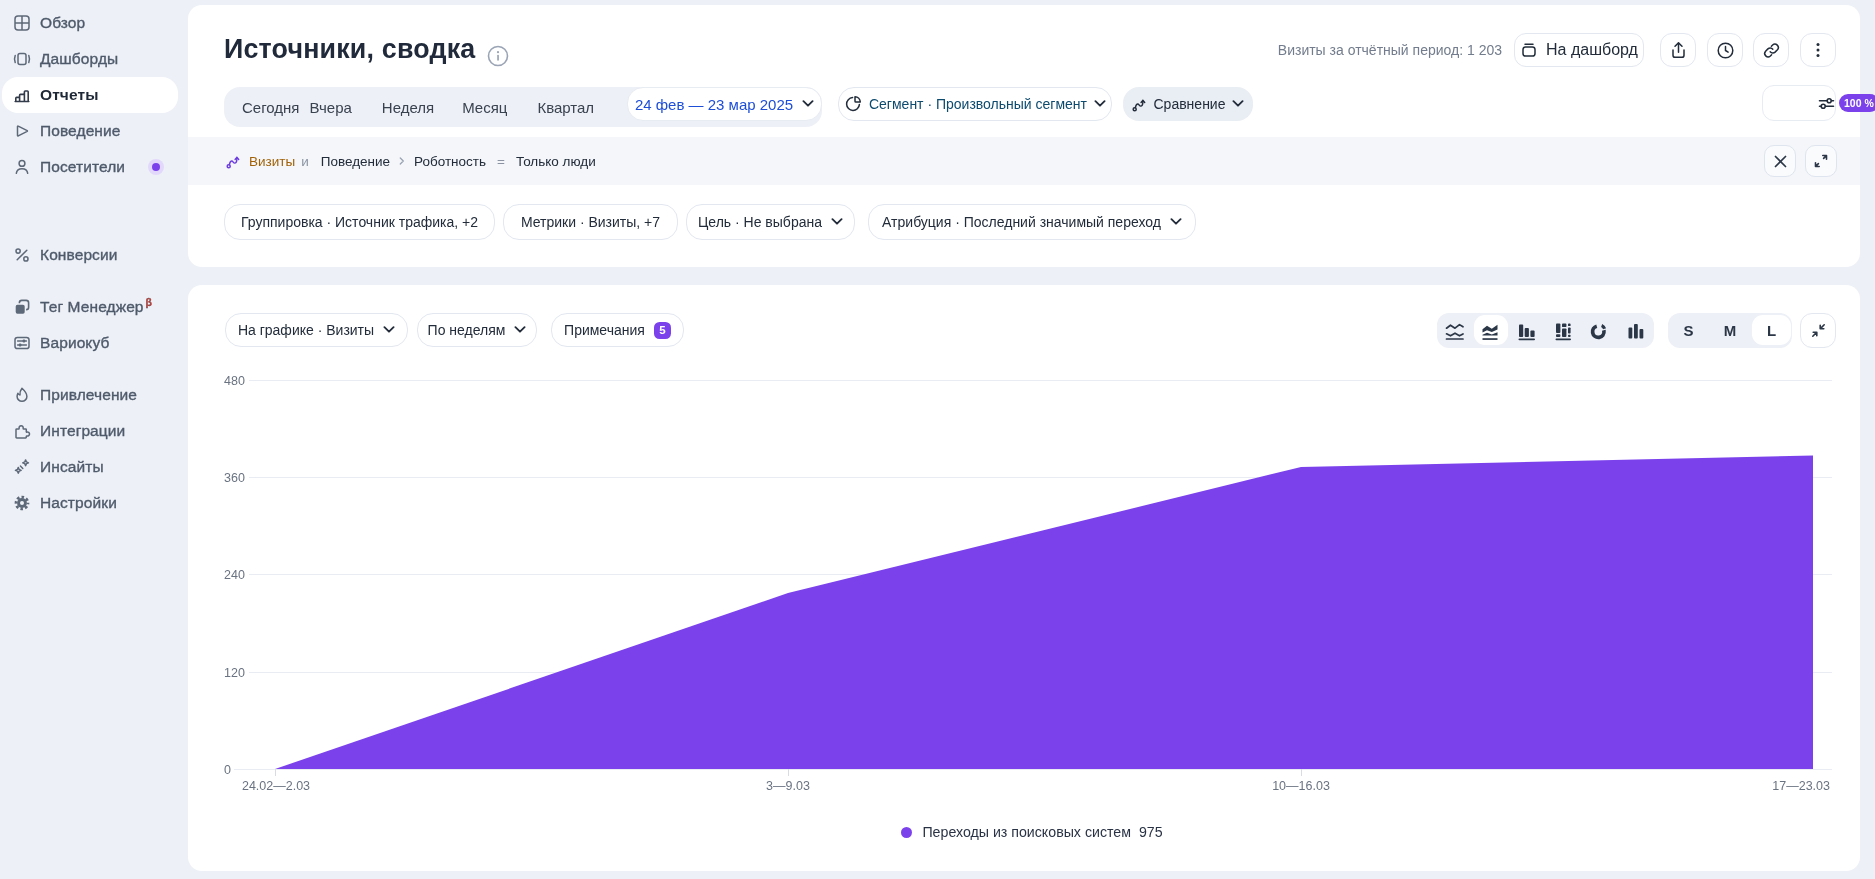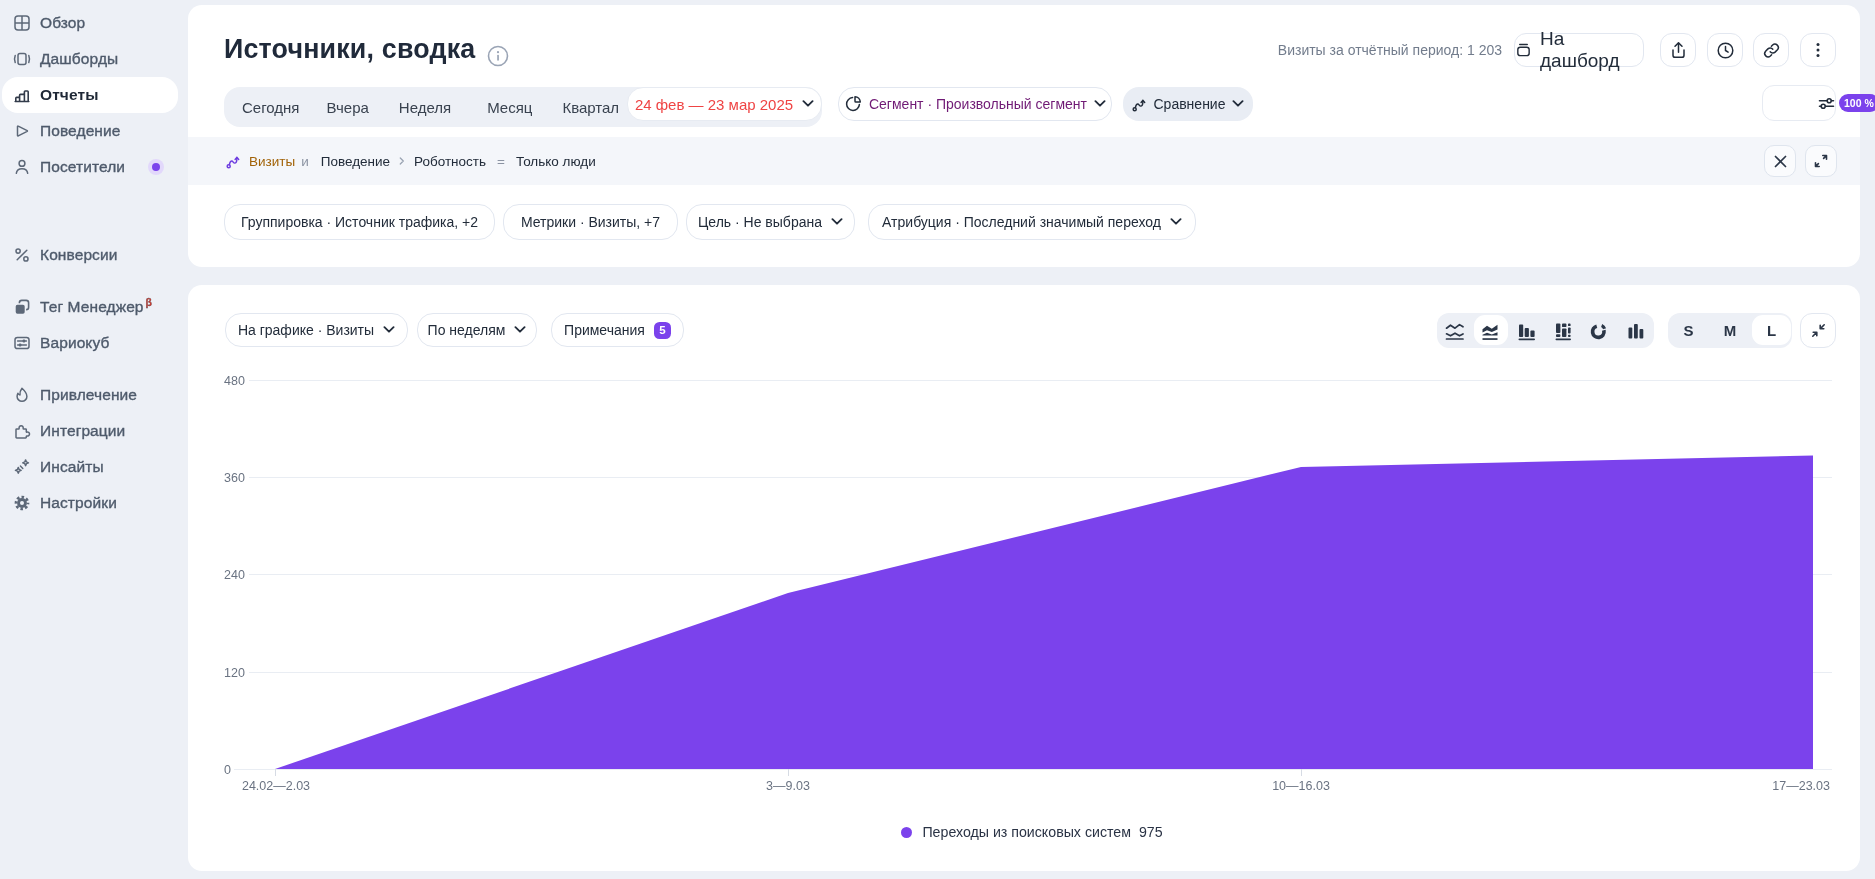--- a/index.html
+++ b/index.html
@@ -20,27 +20,27 @@
   .beta { color:#e0321f; font-size:10.5px; font-weight:700; position:relative; top:-6px; margin-left:2px; }
   .vdot { position:absolute; left:148px; top:10px; width:16px; height:16px; border-radius:50%; background:#e2d8fb; }
   .vdot::after { content:""; position:absolute; left:4px; top:4px; width:8px; height:8px; border-radius:50%; background:#7b42ec; }
 
   
   .c1 { left:188px; top:5px; width:1672px; height:262px; }
   .c1 h1 { position:absolute; left:36px; top:29px; font-size:26.8px; font-weight:700; color:#202a3a; letter-spacing:0.2px; }
   .infoic { position:absolute; left:299px; top:40px; }
   .viscap { position:absolute; right:358px; top:37px; font-size:14px; color:#727c8c; }
   .btn { position:absolute; top:28px; height:34px; background:#fff; border:1px solid #e2e7f0; border-radius:12px; display:flex; align-items:center; justify-content:center; }
-  .dashbtn { right:216px; width:130px; font-size:19px; font-weight:500; gap:8px; color:#222c3a; }
+  .dashbtn { right:216px; width:130px; font-size:16px; font-weight:500; gap:8px; color:#222c3a; }
   .icbtn { width:36px; }
 
   .periodbar { position:absolute; left:36px; top:82px; width:598px; height:40px; background:#edf0f6; border-radius:16px; display:flex; align-items:center; font-size:0; }
   .pseg { font-size:15px; color:#39424f; }
-  .datepill { position:absolute; right:0; top:0; width:195px; height:34px; background:#fff; border:1px solid #e7ebf2; border-radius:16px; display:flex; align-items:center; justify-content:center; gap:9px; font-size:15px; color:#ef4444; }
-  .segpill { position:absolute; left:650px; top:82px; width:274px; height:34px; background:#fff; border:1px solid #e2e7f0; border-radius:16px; display:flex; align-items:center; justify-content:center; gap:7px; font-size:14px; color:#701a75; }
+  .datepill { position:absolute; right:0; top:0; width:195px; height:34px; background:#fff; border:1px solid #e7ebf2; border-radius:16px; display:flex; align-items:center; justify-content:center; gap:9px; font-size:15px; color:#1d4ed8; }
+  .segpill { position:absolute; left:650px; top:82px; width:274px; height:34px; background:#fff; border:1px solid #e2e7f0; border-radius:16px; display:flex; align-items:center; justify-content:center; gap:7px; font-size:14px; color:#0c4a6e; }
   .cmppill { position:absolute; left:935px; top:82px; width:130px; height:34px; background:#e9edf4; border-radius:16px; display:flex; align-items:center; justify-content:center; gap:7px; font-size:14px; color:#222c3a; }
 
   .fstrip { position:absolute; left:0; top:132px; width:1672px; height:48px; background:#f4f6fa; }
   .fcrumb { position:absolute; left:38px; top:0; height:48px; display:flex; align-items:center; font-size:13.5px; color:#222c3a; }
   .fcrumb .sep { color:#8b93a2; }
   .fcrumb .vio { color:#a16207; }
   .fbtn { position:absolute; top:8px; width:32px; height:32px; border:1px solid #dfe5ee; border-radius:10px; background:rgba(255,255,255,.55); display:flex; align-items:center; justify-content:center; }
 
   .rowpill { position:absolute; top:199px; height:36px; background:#fff; border:1px solid #e2e7f0; border-radius:16px; display:flex; align-items:center; justify-content:center; gap:9px; font-size:14px; color:#222c3a; }
 
@@ -187,23 +187,23 @@
     <div class="btn icbtn" style="right:24px">
       <svg width="18" height="18" viewBox="0 0 18 18" fill="#222c3a">
           <circle cx="9" cy="3.6" r="1.5"></circle>
           <circle cx="9" cy="9" r="1.5"></circle>
           <circle cx="9" cy="14.4" r="1.5"></circle>
         </svg>
     </div>
 
     <div class="periodbar">
       <span class="pseg" style="margin-left:18px">Сегодня</span>
-      <span class="pseg" style="margin-left:27px">Вчера</span>
+      <span class="pseg" style="margin-left:10px">Вчера</span>
       <span class="pseg" style="margin-left:30px">Неделя</span>
-      <span class="pseg" style="margin-left:36px">Месяц</span>
+      <span class="pseg" style="margin-left:28px">Месяц</span>
       <span class="pseg" style="margin-left:30px">Квартал</span>
       <div class="datepill">24 фев — 23 мар 2025 <svg width="12" height="8" viewBox="0 0 10 7">
             <path d="M1 1l4 4 4-4" fill="none" stroke="#222c3a" stroke-width="1.6" stroke-linecap="round" stroke-linejoin="round"></path>
           </svg></div>
     </div>
     <div style="position:absolute; left:1574px; top:80px; width:74px; height:36px; background:#fff; border:1px solid #e7ebf2; border-radius:12px; display:flex; align-items:center;padding-left:44px;">
       <svg width="19" height="19" viewBox="0 0 19 19" fill="none" stroke="#222c3a" stroke-width="1.6" stroke-linecap="round" style="margin-left:10px; flex:none">
           <path d="M2.5 6.7h8M14.2 6.7h2.3M2.5 12.3h2.3M8.2 12.3h8.3"></path>
           <circle cx="12.2" cy="6.7" r="2" fill="#fff"></circle>
           <circle cx="6.2" cy="12.3" r="2" fill="#fff"></circle>

